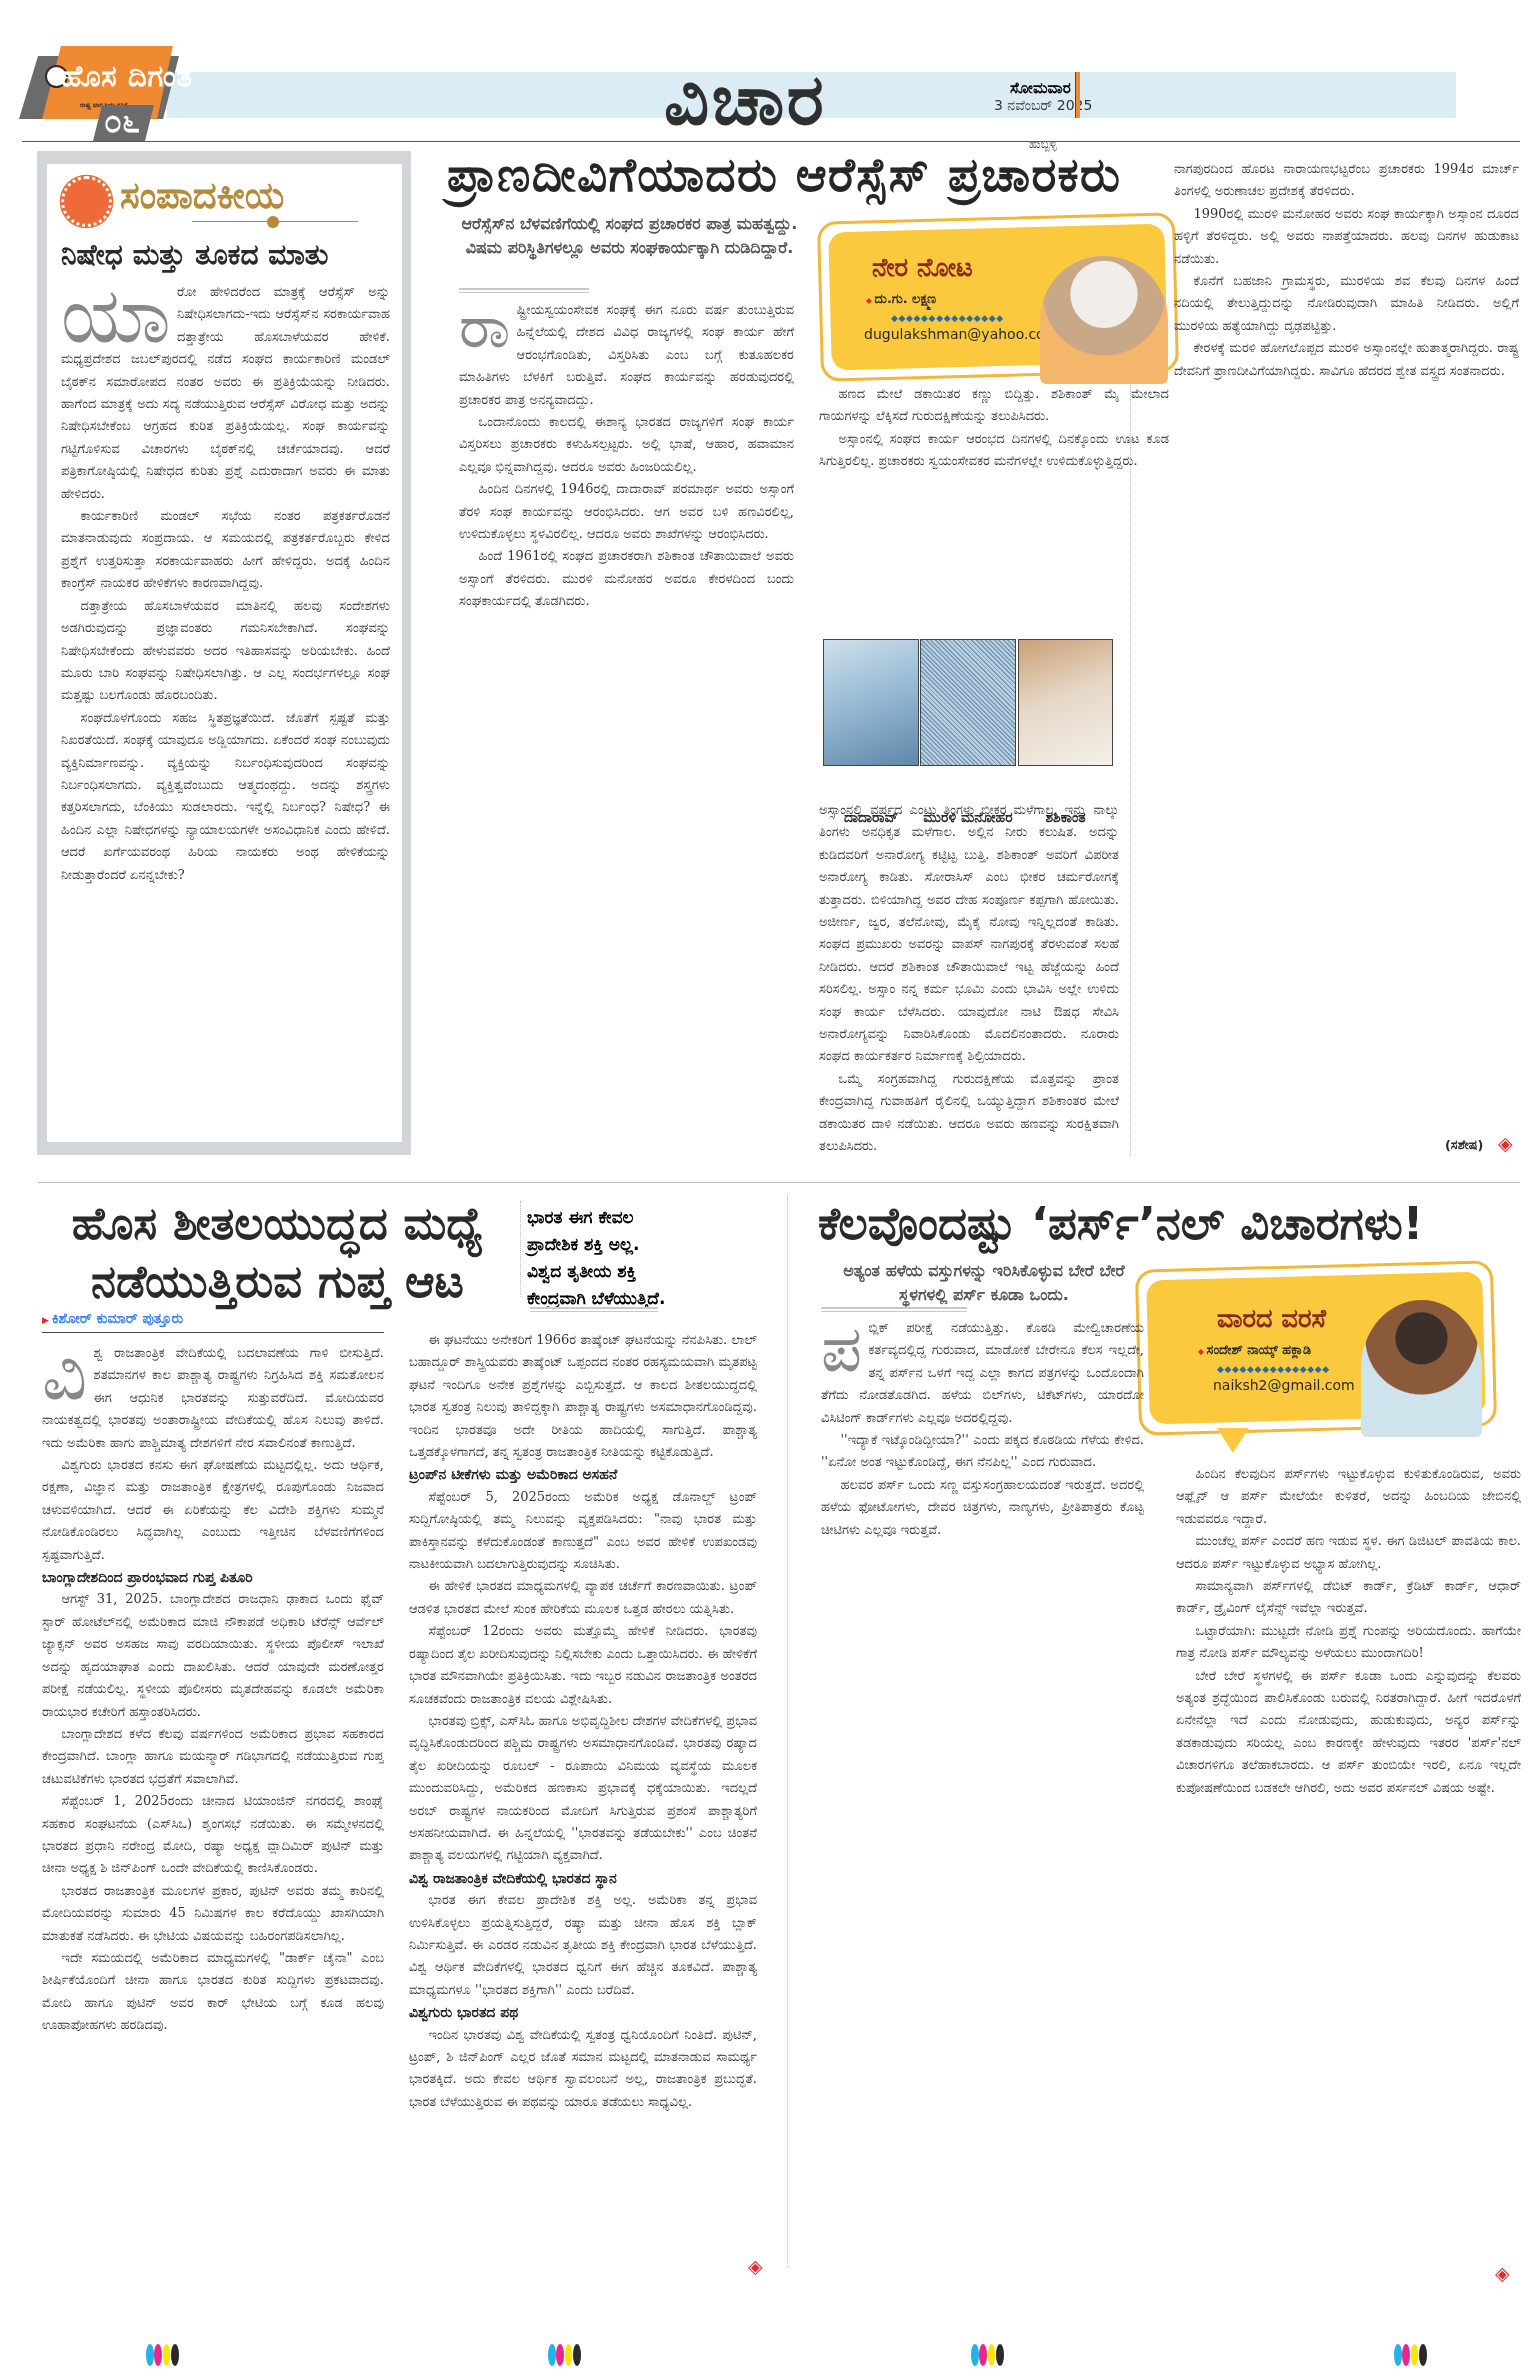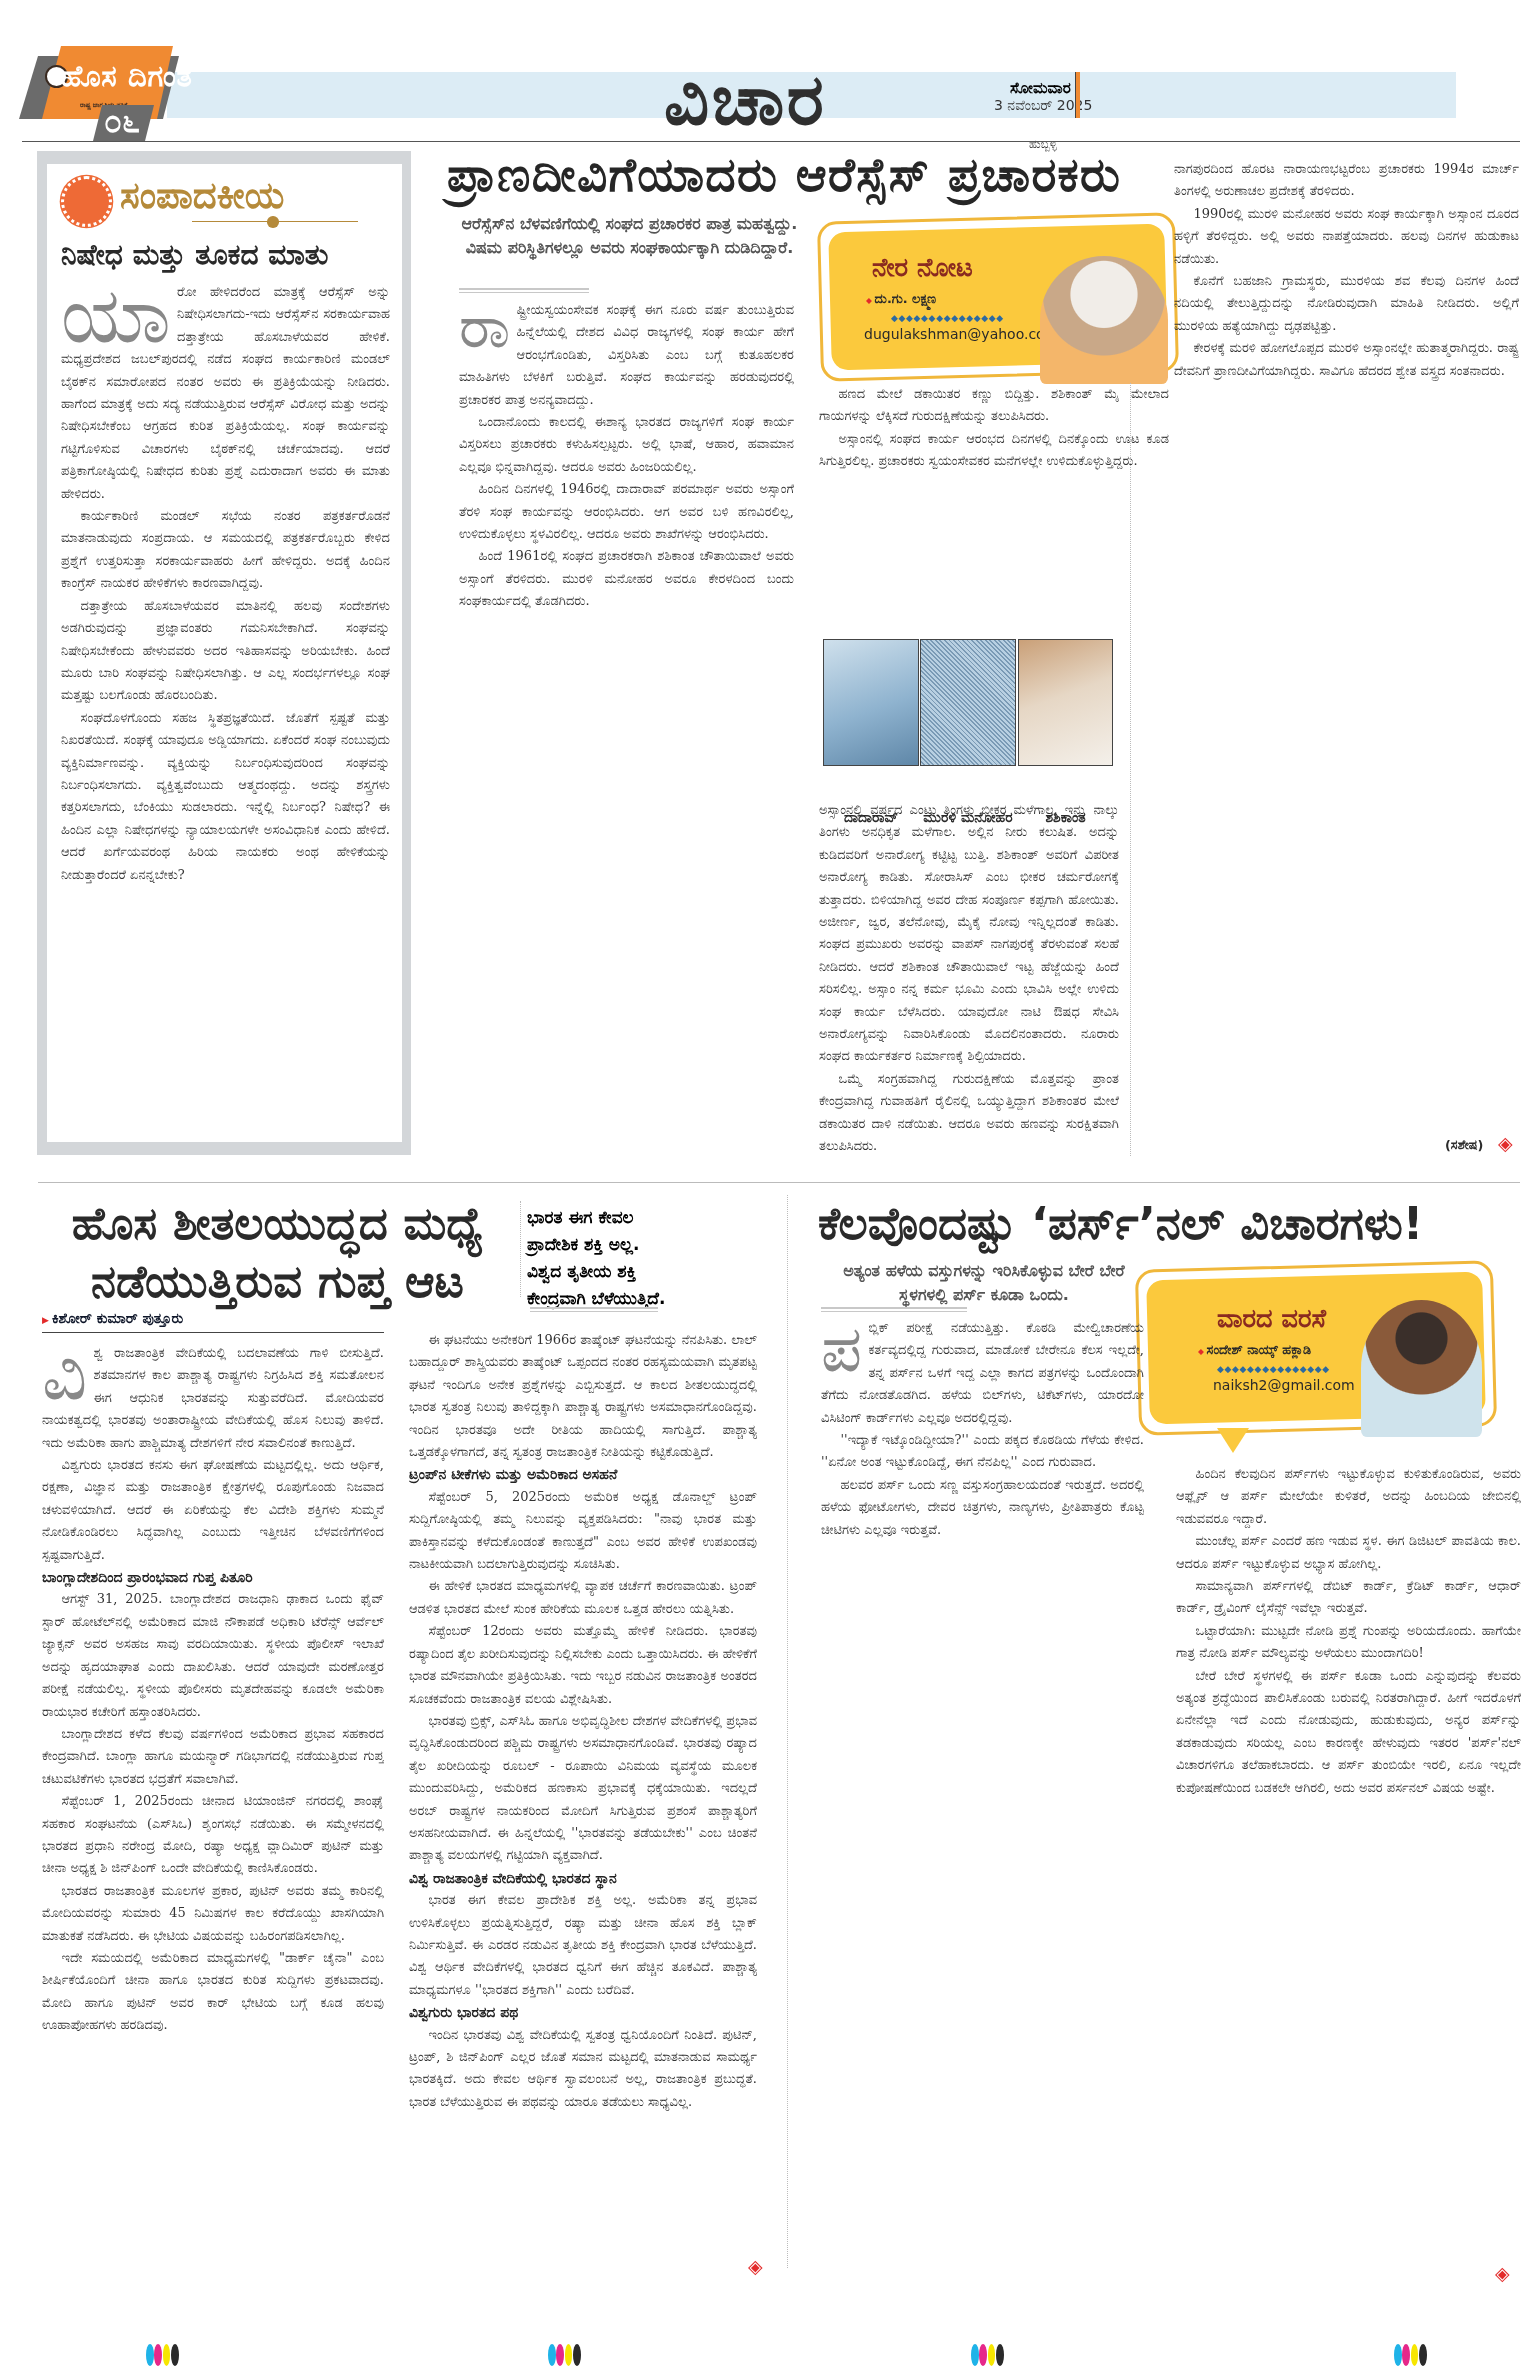--- a/index.html
+++ b/index.html
@@ -50,21 +50,21 @@
   .card-author::before { content: "◆ "; color: #e32b2b; font-size: 7.7px; }
   .card-dots { letter-spacing: 0.6px; color: #2c6aa0; font-size: 9px; }
   .card-email { font-size: 14px; color: #2a2a2a; }
   .portrait { border-radius: 50% 50% 6.4px 6.4px; overflow: hidden; }
   .photo { background: linear-gradient(160deg, #cfe0ec, #8fb3cf 55%, #5f87a8); border: 1.3px solid #444; }
   .photo-color { background: linear-gradient(160deg, #caa078, #e6d7c5 45%, #f4f0ea); border: 1.3px solid #444; }
   .caption { font-size: 14px; font-weight: bold; color: #2a2a2a; text-align: center; margin-top: 39px; }
 
   .bottom-headline { font-size: 45px; font-weight: 900; color: #2a2a2a; line-height: 58px; }
   .side-deck { font-size: 17px; line-height: 27px; color: #000000; font-weight: bold; }
-  .byline { font-size: 14px; font-weight: bold; color: #0f172a; }
+  .byline { font-size: 14px; font-weight: bold; color: #3b82f6; }
   .byline::before { content: "▶ "; color: #e32b2b; font-size: 9px; }
   .end-mark { color: #e32b2b; font-size: 19px; }
   .cmyk span { display: inline-block; width: 7.7px; height: 22px; border-radius: 50%; margin-right: 0.6px; }
   .section-rule { height: 1.3px; background: #444; }
 </style>
 </head>
 <body>
 
 <div class="abs mast-band"></div>
 <div class="abs logo-gray"></div>

